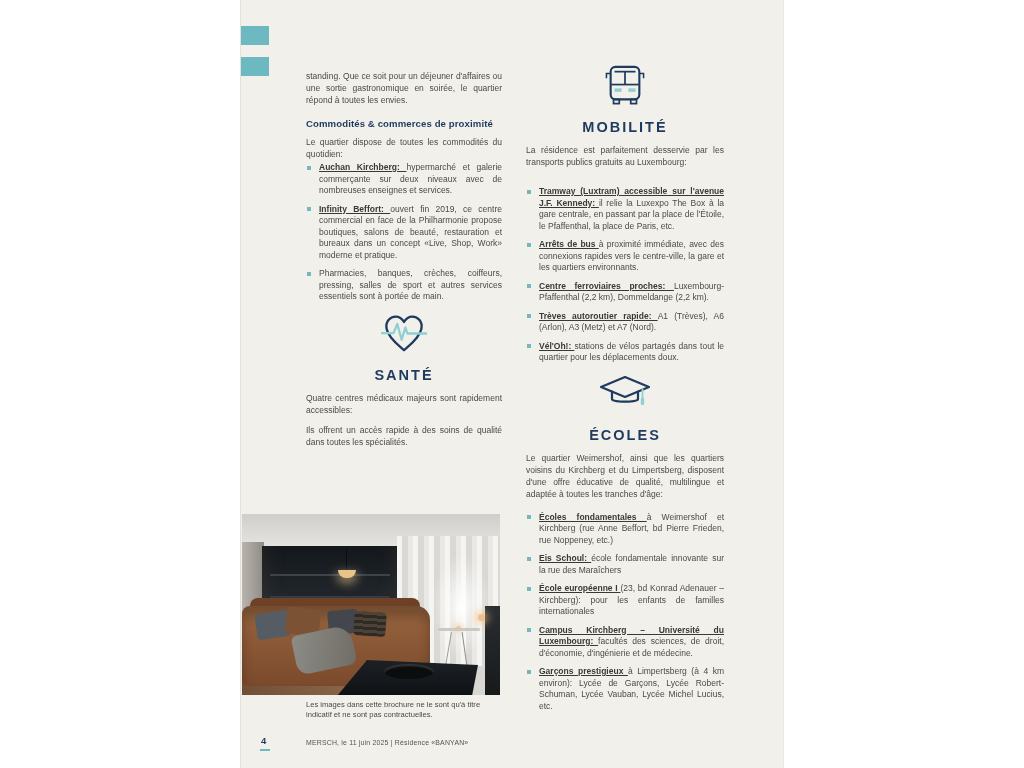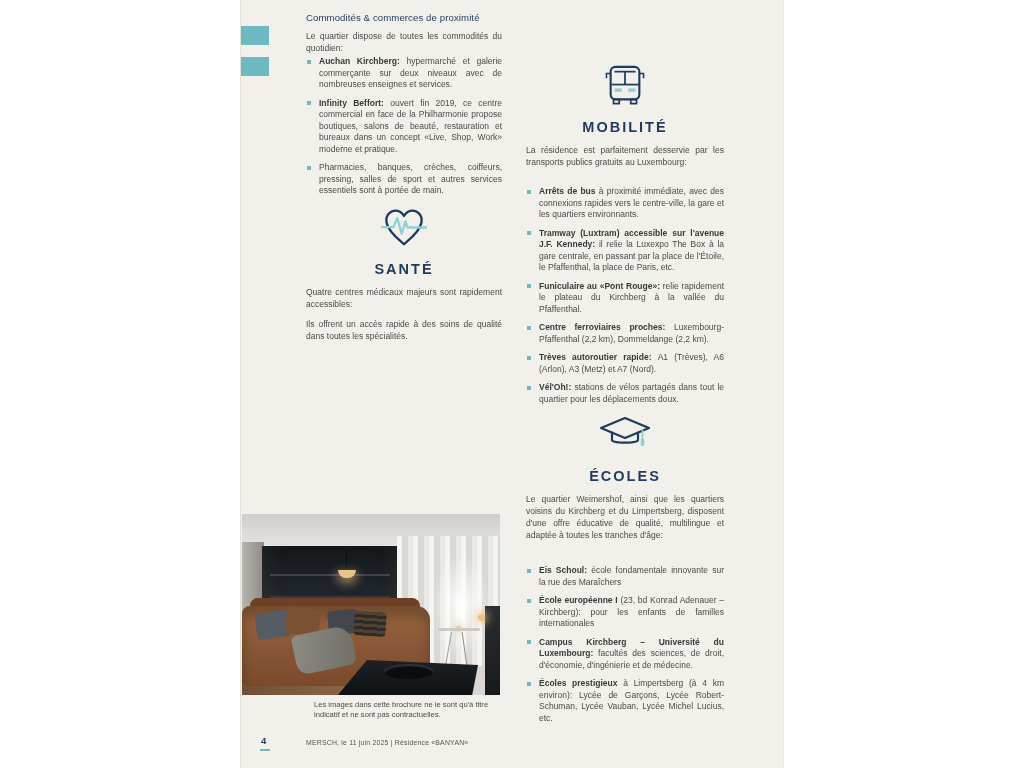--- a/index.html
+++ b/index.html
@@ -15,29 +15,29 @@
   .teal-sq.two { top:57px; }
 
   .col { position:absolute; top:0; }
   .col-left  { left:65px;  width:196px; }
   .col-right { left:285px; width:198px; }
 
   p.body { font-size:8.5px; line-height:12px; color:#4b4a47; text-align:justify; }
   .col-left  p.intro { margin-top:70px; }
   .col-right .icon-block.first { margin-top:64px; }
 
-  h3.subhead { font-size:9.6px; color:#1e3a5e; font-weight:normal;
+  h3.subhead { font-size:9.6px; color:#1e3a5e; font-weight:bold;
                margin:12px 0 7px 0; letter-spacing:0.1px; }
   h2.bigtitle { font-size:14.5px; color:#1e3a5e; font-weight:bold; text-align:center;
                 letter-spacing:2px; margin:7px 0 9px 0; }
 
   ul.blist { list-style:none; margin-top:2px; }
   ul.blist li { position:relative; padding-left:13px; margin-bottom:7px;
                 font-size:8.5px; line-height:11.5px; color:#4b4a47; text-align:justify; }
-  ul.blist li b { color:#39393six6; }
+  ul.blist li b { color:#39393six6;text-decoration:underline; }
   ul.blist li b { color:#393936; }
   ul.blist .sq { position:absolute; left:1px; top:3.5px; width:4px; height:4px;
                  background:#74b8be; }
 
   .icon-block { text-align:center; margin-top:11px; }
   .icon-block svg { display:inline-block; }
 
   .photo { position:absolute; left:1px; top:514px; width:258px; height:181px;
            overflow:hidden; background:#d8d7d4; }
   .ph { position:absolute; }
@@ -81,39 +81,40 @@
               background:linear-gradient(110deg,#8e8c86,#6f6d66); transform:rotate(-12deg); }
   .ph-table { left:86px; top:146px; width:150px; height:36px;
               background:linear-gradient(#1d2125,#0e1114);
               clip-path:polygon(6% 100%,26% 0,100% 14%,96% 100%); }
   .ph-bowl { left:142px; top:150px; width:50px; height:15px; border-radius:50%;
              background:#0a0c0e; box-shadow:inset 0 2px 2px rgba(255,255,255,.18); }
   .ph-glass-leg1 { left:206px; top:118px; width:1px; height:34px; background:#9a9a96; transform:rotate(10deg); }
   .ph-glass-leg2 { left:222px; top:118px; width:1px; height:34px; background:#8e8e8a; transform:rotate(-8deg); }
   .ph-glass-top { left:196px; top:114px; width:42px; height:3px; border-radius:2px; background:#c9c9c5; }
 
-  .caption { position:absolute; left:73px; top:700px; width:200px;
+  .caption { position:absolute; left:65px; top:700px; width:200px;
              font-size:7.6px; line-height:10px; color:#4b4a47; }
 
   .footer-num { position:absolute; left:20px; top:735px; font-size:9.5px; font-weight:bold;
                 color:#1e3a5e; }
   .footer-num-line { position:absolute; left:19px; top:749px; width:10px; height:2px; background:#6cb9c2; }
   .footer-text { position:absolute; left:65px; top:739px; font-size:6.9px; color:#57554f;
                  letter-spacing:0.2px; }
 </style>
 </head>
 <body>
 
 <div class="canvas">
   <div class="sheet">
 
     <div class="teal-sq one"></div>
     <div class="teal-sq two"></div>
 
     <div class="col col-left">
+      <p class="body intro">standing. Que ce soit pour un déjeuner d'affaires ou une sortie gastronomique en soirée, le quartier répond à toutes les envies.</p>
 
       <h3 class="subhead">Commodités &amp; commerces de proximité</h3>
       <p class="body" style="margin-bottom:0;">Le quartier dispose de toutes les commodités du quotidien:</p>
       <ul class="blist">
           <li><span class="sq"></span><b>Auchan Kirchberg: </b>hypermarché et galerie commerçante sur deux niveaux avec de nombreuses enseignes et services.</li>
           <li><span class="sq"></span><b>Infinity Beffort: </b>ouvert fin 2019, ce centre commercial en face de la Philharmonie propose boutiques, salons de beauté, restauration et bureaux dans un concept «Live, Shop, Work» moderne et pratique.</li>
           <li><span class="sq"></span>Pharmacies, banques, crèches, coiffeurs, pressing, salles de sport et autres services essentiels sont à portée de main.</li>
         </ul>
 
       <div class="icon-block" style="margin-top:9px;">
@@ -142,45 +143,45 @@
             <rect x="12" y="37" width="6" height="4.4" fill="none" stroke="#1e3a5e" stroke-width="1.8"></rect>
             <rect x="30" y="37" width="6" height="4.4" fill="none" stroke="#1e3a5e" stroke-width="1.8"></rect>
             <path d="M9 10 H4.6 V15" fill="none" stroke="#1e3a5e" stroke-width="1.6"></path>
             <path d="M39 10 H43.4 V15" fill="none" stroke="#1e3a5e" stroke-width="1.6"></path>
           </svg>
         </span>
       </div>
       <h2 class="bigtitle">MOBILITÉ</h2>
       <p class="body" style="margin-bottom:18px;">La résidence est parfaitement desservie par les transports publics gratuits au Luxembourg:</p>
       <ul class="blist">
+          <li><span class="sq"></span><b>Tramway (Luxtram) accessible sur l'avenue J.F. Kennedy: </b>il relie la Luxexpo The Box à la gare centrale, en passant par la place de l'Étoile, le Pfaffenthal, la place de Paris, etc.</li>
           <li><span class="sq"></span><b>Arrêts de bus </b>à proximité immédiate, avec des connexions rapides vers le centre-ville, la gare et les quartiers environnants.</li>
-          <li><span class="sq"></span><b>Tramway (Luxtram) accessible sur l'avenue J.F. Kennedy: </b>il relie la Luxexpo The Box à la gare centrale, en passant par la place de l'Étoile, le Pfaffenthal, la place de Paris, etc.</li>
-          <li><span class="sq"></span><b>Funiculaire au «Pont Rouge»: </b>relie rapidement le plateau du Kirchberg à la vallée du Pfaffenthal.</li>
           <li><span class="sq"></span><b>Centre ferroviaires proches: </b>Luxembourg-Pfaffenthal (2,2 km), Dommeldange (2,2 km).</li>
           <li><span class="sq"></span><b>Trèves autoroutier rapide: </b>A1 (Trèves), A6 (Arlon), A3 (Metz) et A7 (Nord).</li>
           <li><span class="sq"></span><b>Vél'Oh!: </b>stations de vélos partagés dans tout le quartier pour les déplacements doux.</li>
         </ul>
 
       <div class="icon-block" style="margin-top:10px;">
         <span>
           <svg width="54" height="42" viewBox="0 0 54 42">
             <polygon points="27,3 51,13 27,23 3,13" fill="none" stroke="#1e3a5e" stroke-width="2.2" stroke-linejoin="round"></polygon>
             <path d="M14 17.5 V25 C14 28.6 40 28.6 40 25 V17.5" fill="none" stroke="#1e3a5e" stroke-width="2.2" stroke-linecap="round"></path>
             <line x1="44.5" y1="14.5" x2="44.5" y2="24" stroke="#8fd0d4" stroke-width="1.8"></line>
             <rect x="42.8" y="24" width="3.4" height="7" rx="1" fill="#8fd0d4"></rect>
           </svg>
         </span>
       </div>
       <h2 class="bigtitle">ÉCOLES</h2>
-      <p class="body" style="margin-bottom:24px;">Le quartier Weimershof, ainsi que les quartiers voisins du Kirchberg et du Limpertsberg, disposent d'une offre éducative de qualité, multilingue et adaptée à toutes les tranches d'âge:</p>
+      <p class="body" style="margin-bottom:12px;">Le quartier Weimershof, ainsi que les quartiers voisins du Kirchberg et du Limpertsberg, disposent d'une offre éducative de qualité, multilingue et adaptée à toutes les tranches d'âge:</p>
       <ul class="blist">
+          <li><span class="sq"></span><b>Écoles fondamentales </b>à Weimershof et Kirchberg (rue Anne Beffort, bd Pierre Frieden, rue Noppeney, etc.)</li>
           <li><span class="sq"></span><b>Eis Schoul: </b>école fondamentale innovante sur la rue des Maraîchers</li>
           <li><span class="sq"></span><b>École européenne I </b>(23, bd Konrad Adenauer – Kirchberg): pour les enfants de familles internationales</li>
           <li><span class="sq"></span><b>Campus Kirchberg – Université du Luxembourg: </b>facultés des sciences, de droit, d'économie, d'ingénierie et de médecine.</li>
-          <li><span class="sq"></span><b>Écoles prestigieux </b>à Limpertsberg (à 4 km environ): Lycée de Garçons, Lycée Robert-Schuman, Lycée Vauban, Lycée Michel Lucius, etc.</li>
+          <li><span class="sq"></span><b>Garçons prestigieux </b>à Limpertsberg (à 4 km environ): Lycée de Garçons, Lycée Robert-Schuman, Lycée Vauban, Lycée Michel Lucius, etc.</li>
         </ul>
     </div>
 
     <div class="photo">
       <div class="ph ph-ceiling"></div>
       <div class="ph ph-wall-left"></div>
       <div class="ph ph-kitchen"></div>
       <div class="ph ph-shelf1"></div>
       <div class="ph ph-shelf2"></div>
       <div class="ph ph-lamp-cord"></div>

